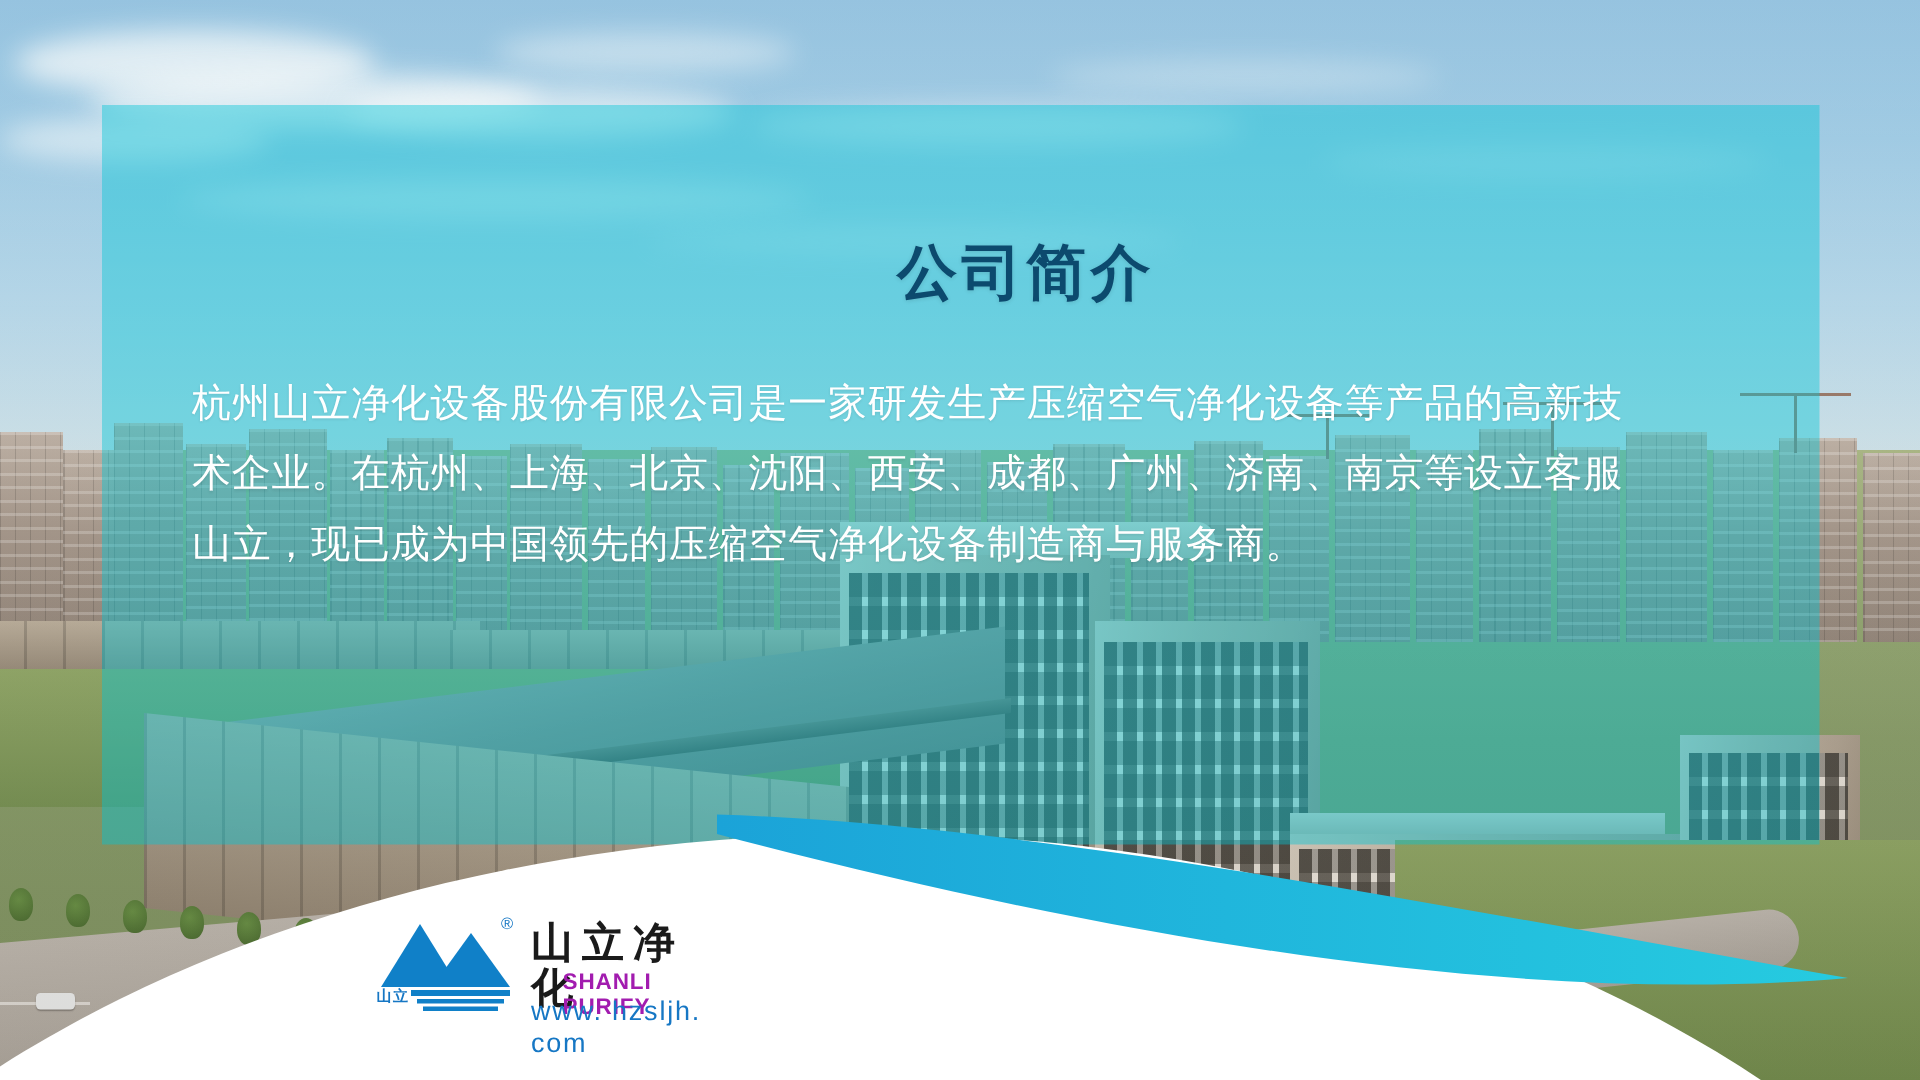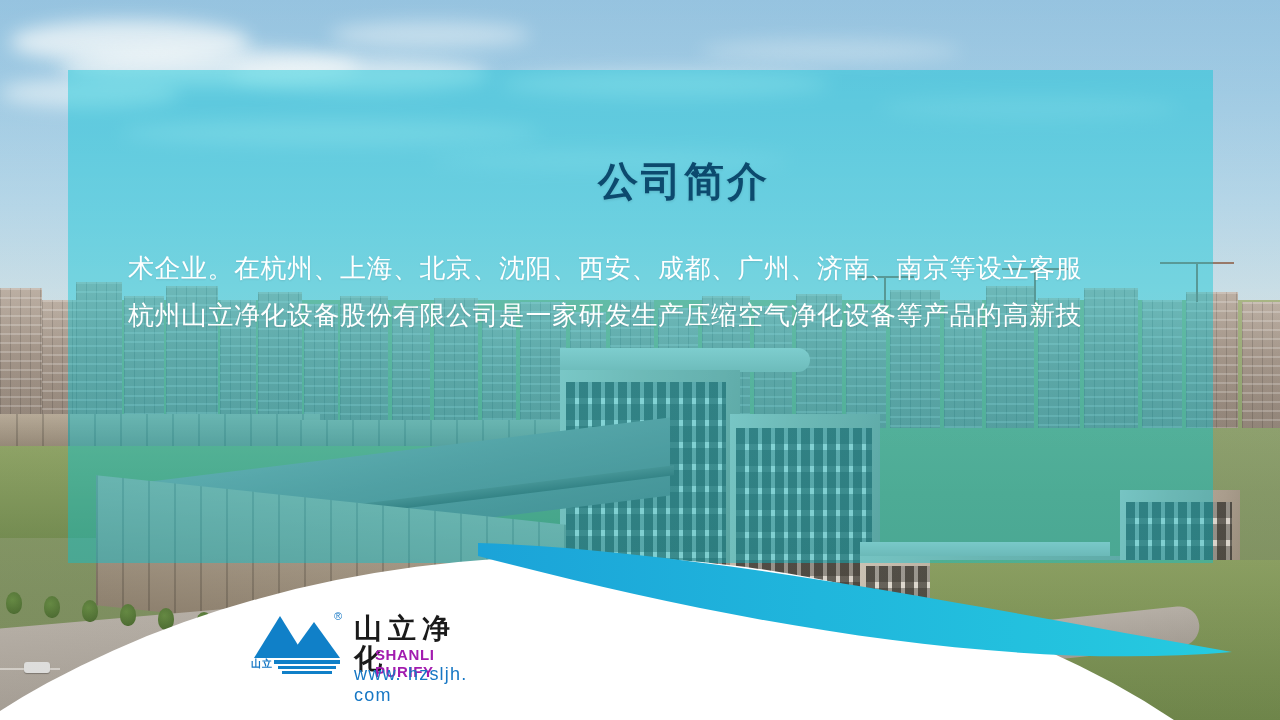--- a/index.html
+++ b/index.html
@@ -192,22 +192,23 @@
     <div class="road" style="left:900px;top:620px;width:300px;height:40px;border-radius:40px;transform:rotate(-6deg);"></div>
 
     <div class="photo-grade"></div>
   </div>
 
   <div class="panel"></div>
 
   <div class="title">公司简介</div>
 
   <div class="body">
+    <p>杭州山立净化设备股份有限公司是一家研发生产压缩空气净化设备等产品的高新技</p>
     <p>术企业。在杭州、上海、北京、沈阳、西安、成都、广州、济南、南京等设立客服</p>
-    <p>杭州山立净化设备股份有限公司是一家研发生产压缩空气净化设备等产品的高新技</p>
+    <p>山立，现已成为中国领先的压缩空气净化设备制造商与服务商。</p>
   </div>
 
   <div class="white-ellipse"></div>
 
   <div class="swoosh-wrap">
     <svg width="1280" height="190" viewBox="0 0 1280 190">
       <defs>
         <linearGradient id="swg" x1="0" y1="0" x2="1" y2="0">
           <stop offset="0%" stop-color="#1ba3d8"></stop>
           <stop offset="45%" stop-color="#20b6dc"></stop>

